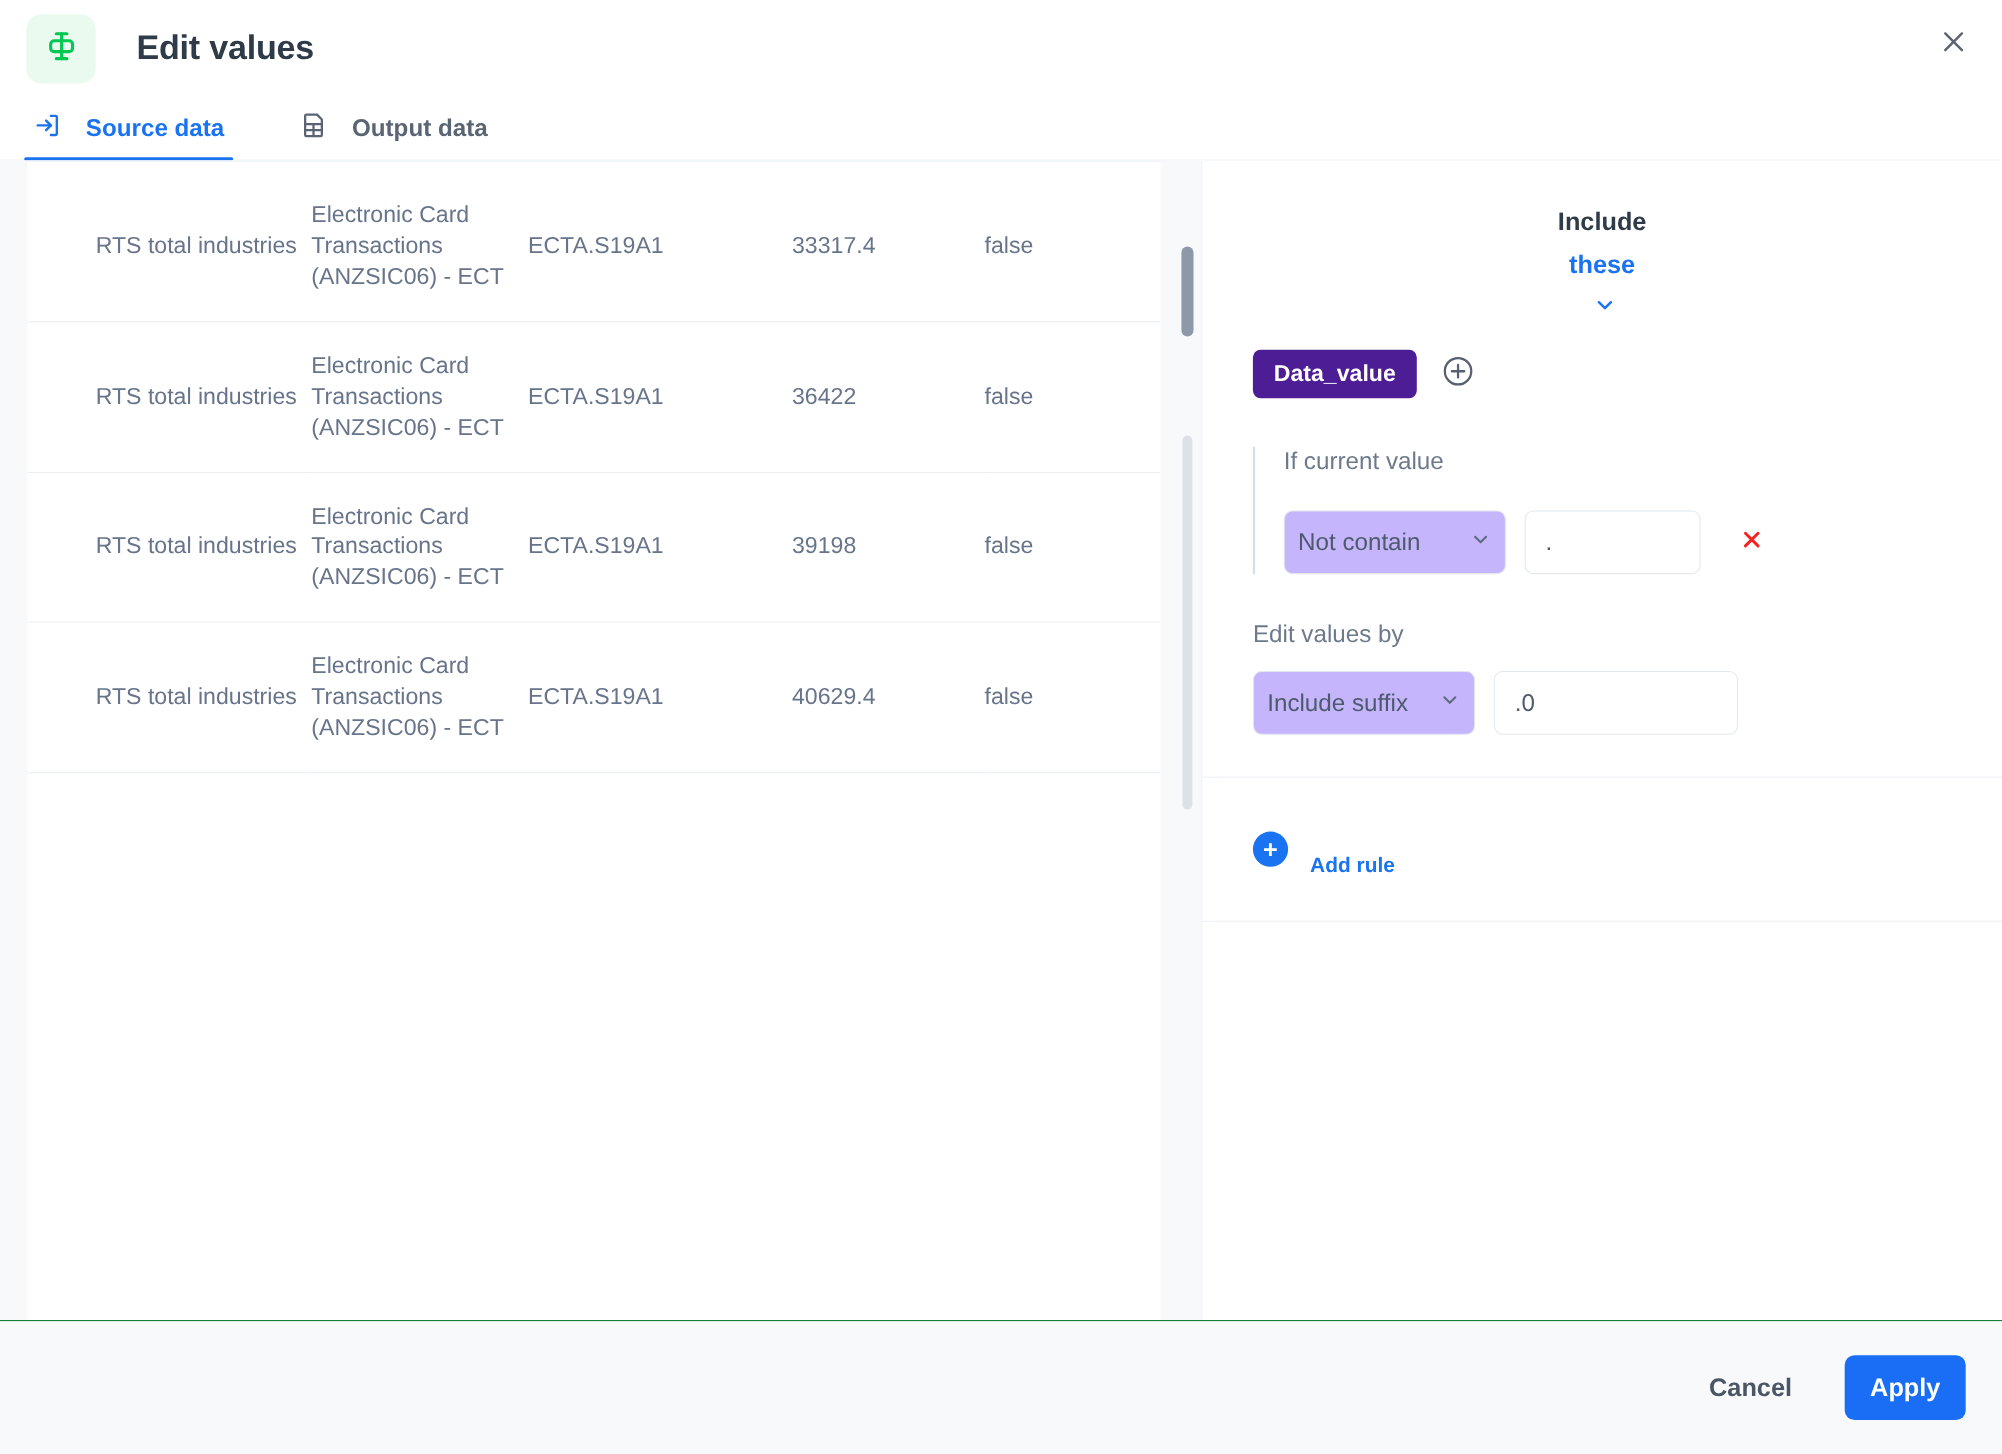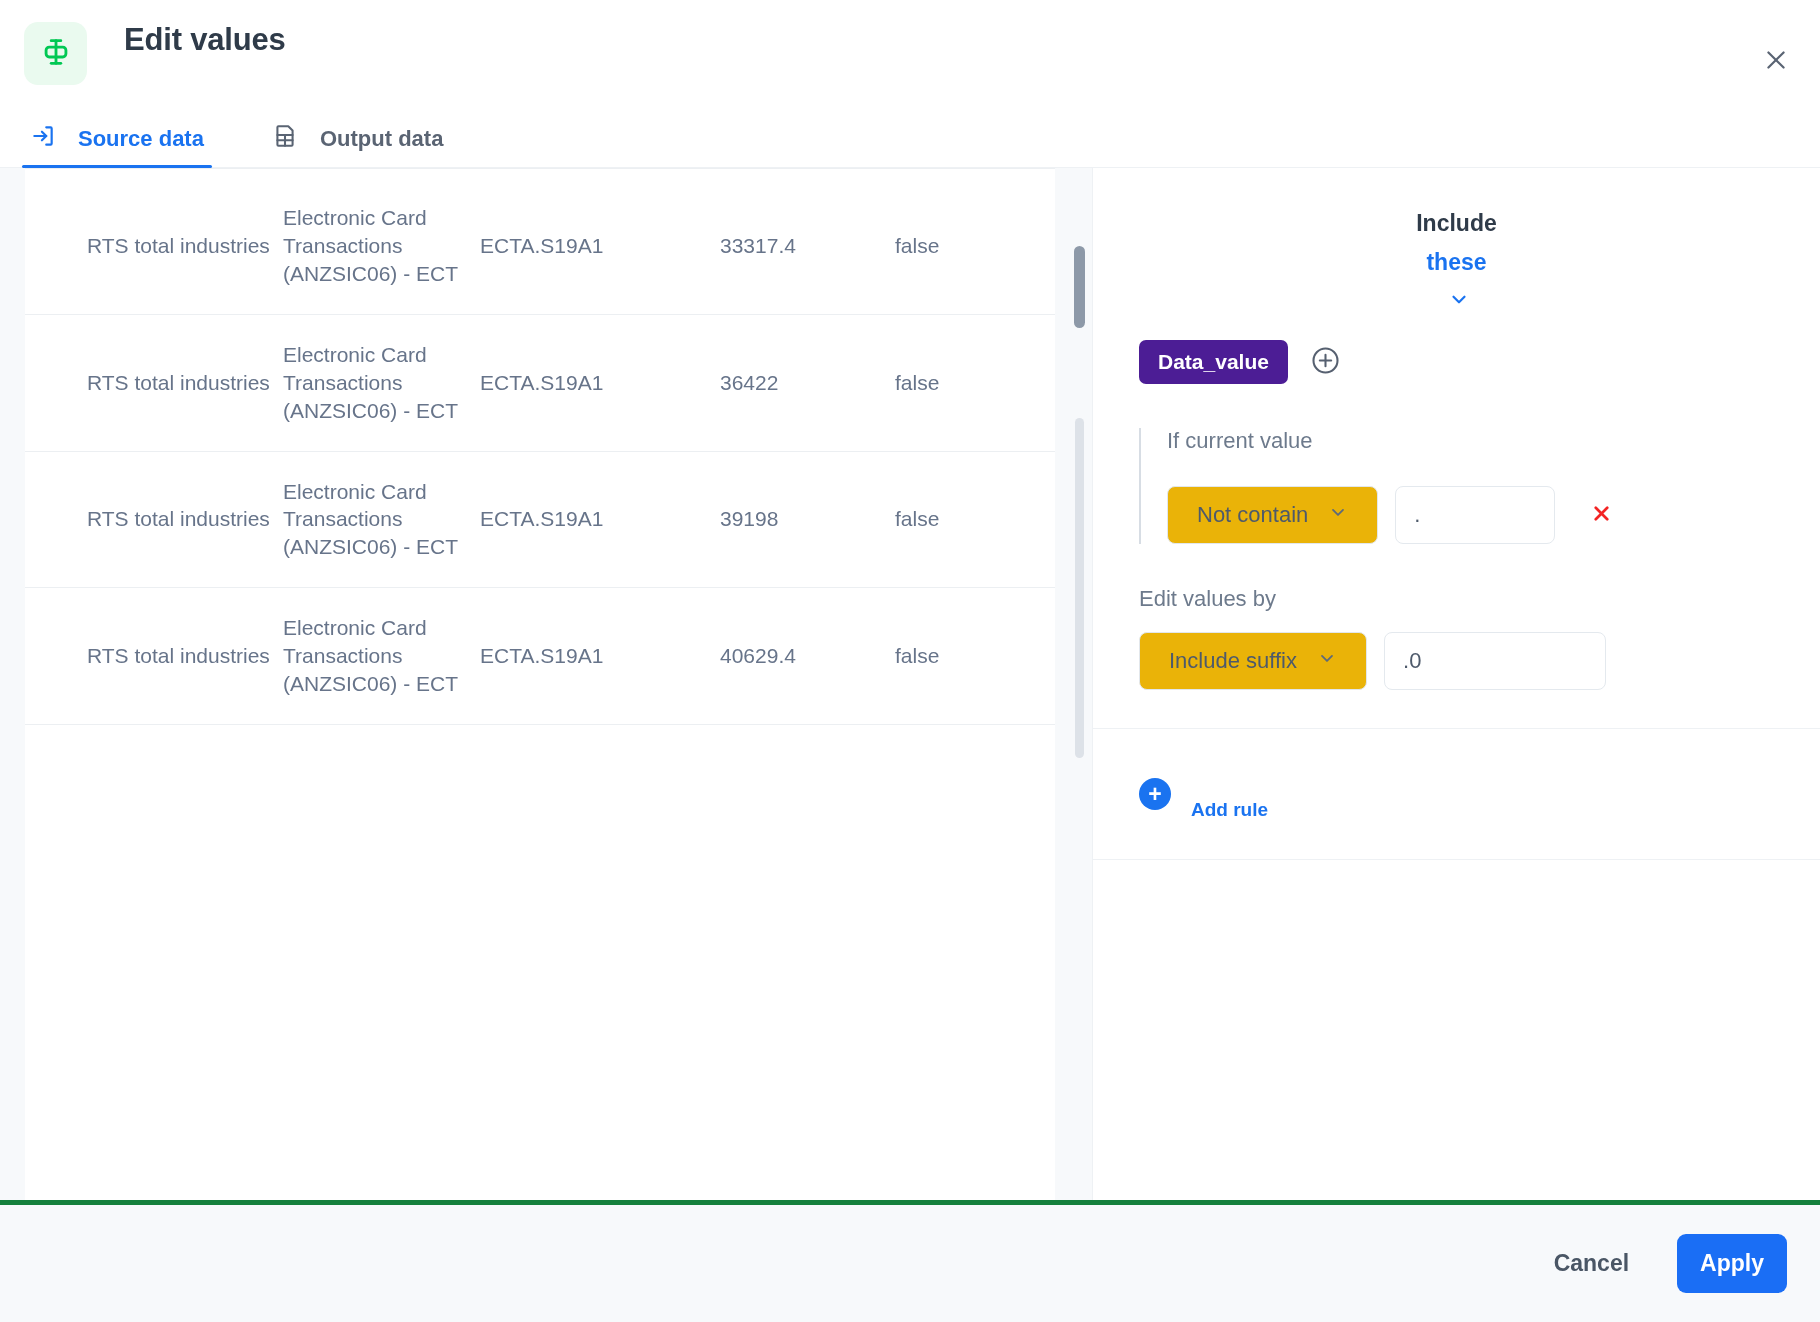--- a/index.html
+++ b/index.html
@@ -22,23 +22,23 @@
     display: flex;
     flex-direction: column;
   }
 
   
   .header {
     position: relative;
     height: 88px;
     flex: 0 0 88px;
     display: flex;
+    align-items: center;
     padding-left: 24px;
     background: #ffffff;
-    margin-top: 22px;
   }
   .app-logo {
     width: 63px;
     height: 63px;
     border-radius: 14px;
     background: #eafaef;
     display: flex;
     align-items: center;
     justify-content: center;
     flex: 0 0 63px;
@@ -221,24 +221,24 @@
   }
   .field-row { display: flex; align-items: center; gap: 17px; }
 
   .select-box {
     display: flex;
     align-items: center;
     justify-content: space-between;
     gap: 20px;
     min-width: 202px;
     height: 58px;
-    padding: 0 29px;
+    padding: 0 12px;
     border: 1px solid #e2e7ec;
     border-radius: 8px;
-    background: #eab308;
+    background: #c4b5fd;
     font-size: 22px;
     color: #4e5a6b;
     cursor: pointer;
   }
   .text-box {
     width: 160px;
     height: 58px;
     padding: 0 18px;
     border: 1px solid #e4e9ee;
     border-radius: 8px;
@@ -288,21 +288,21 @@
     font-weight: 700;
     color: #1a73f0;
     margin-top: 32px;
   }
 
   
   .footer {
     flex: 0 0 122px;
     height: 122px;
     background: #f7f9fb;
-    border-top: 5px solid #15803d;
+    border-top: 1px solid #15803d;
     display: flex;
     align-items: center;
     justify-content: flex-end;
     padding-right: 33px;
     gap: 34px;
   }
   .btn-cancel {
     font-size: 23px;
     font-weight: 700;
     color: #4a5665;

